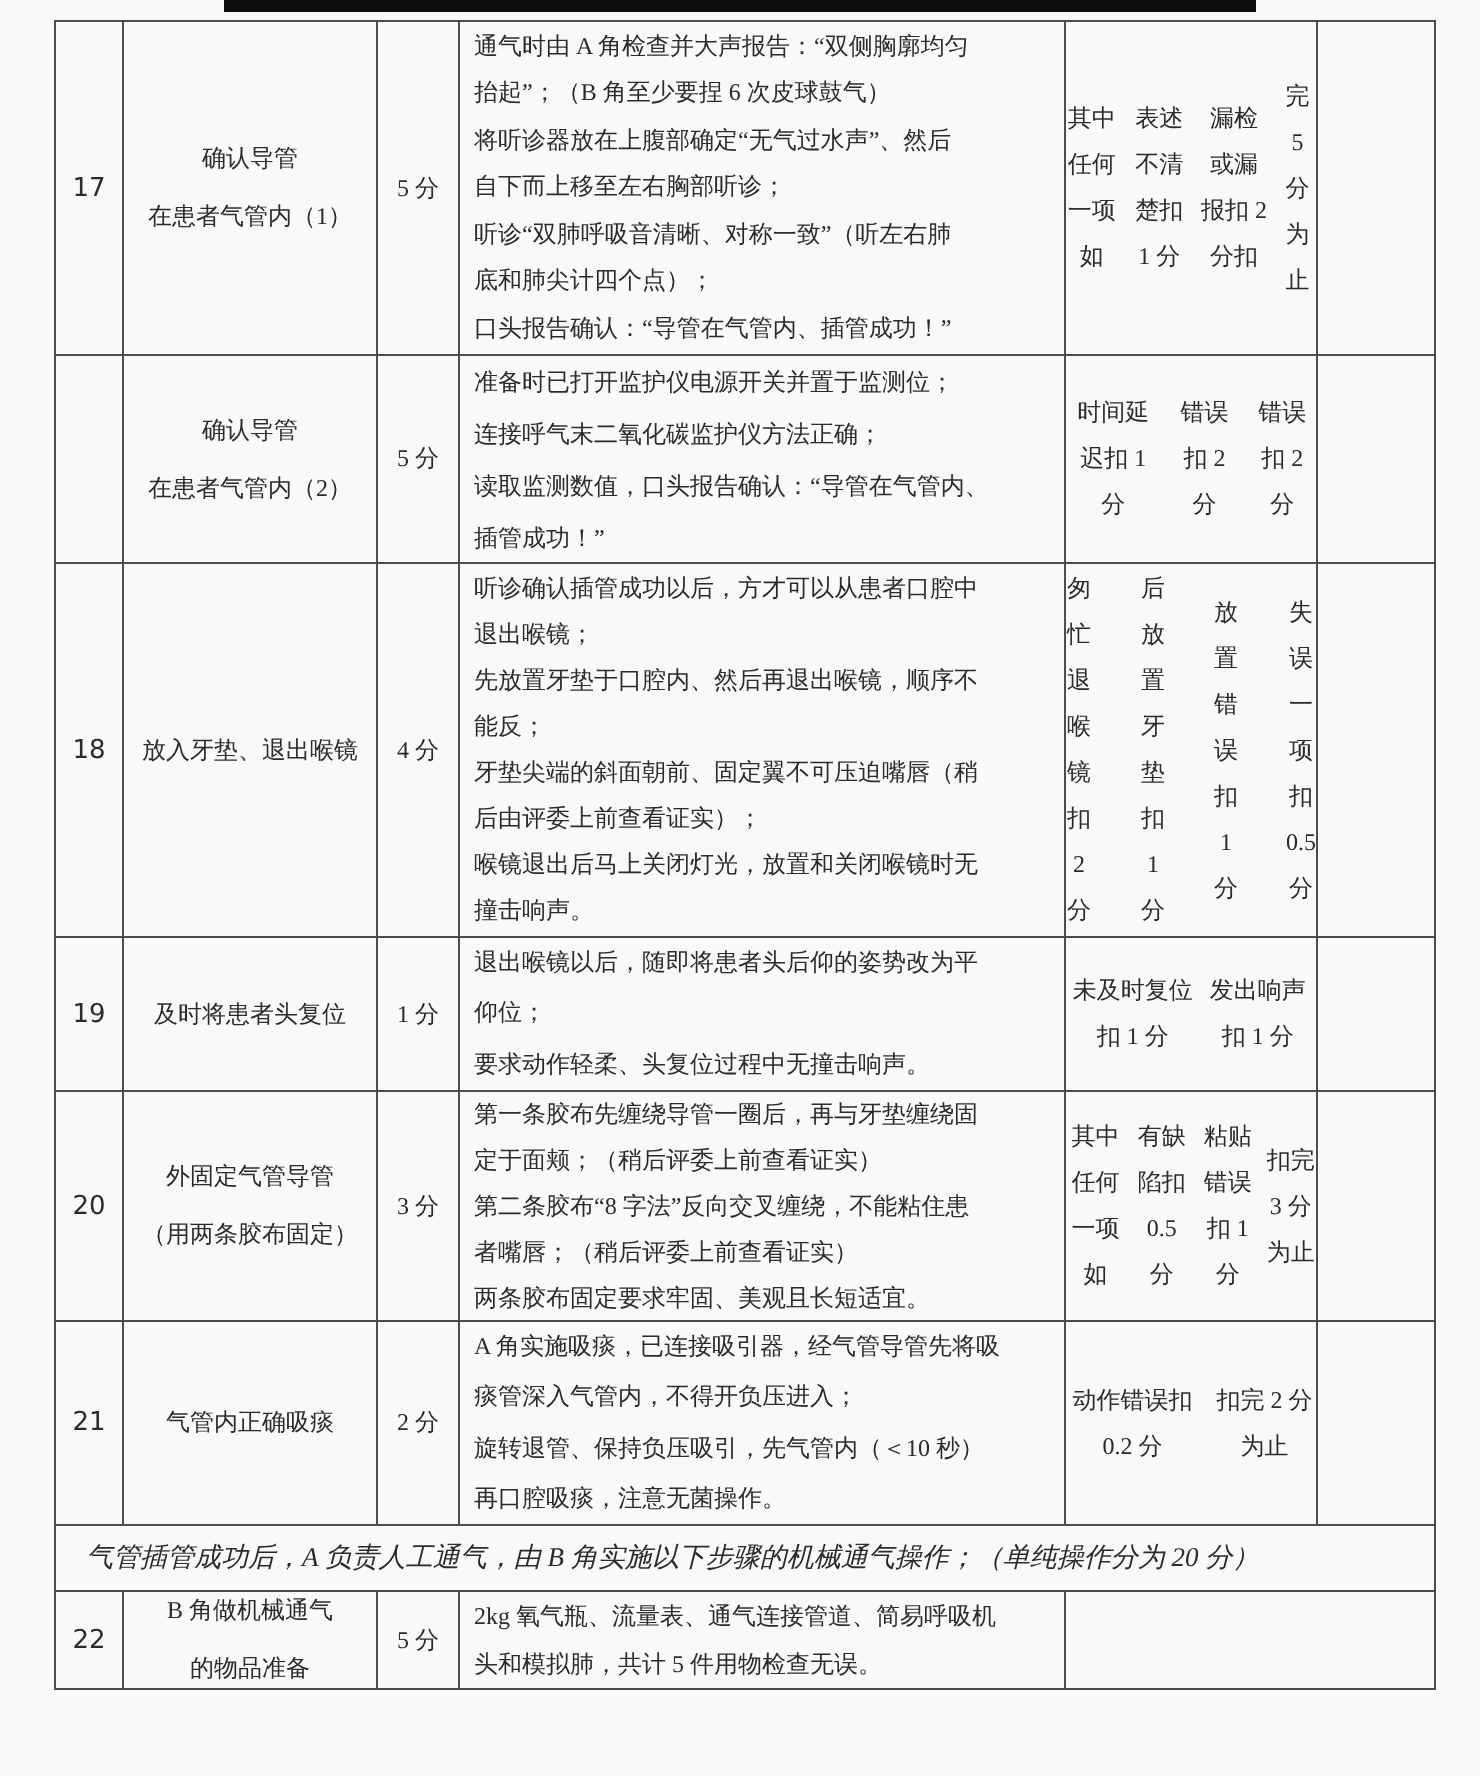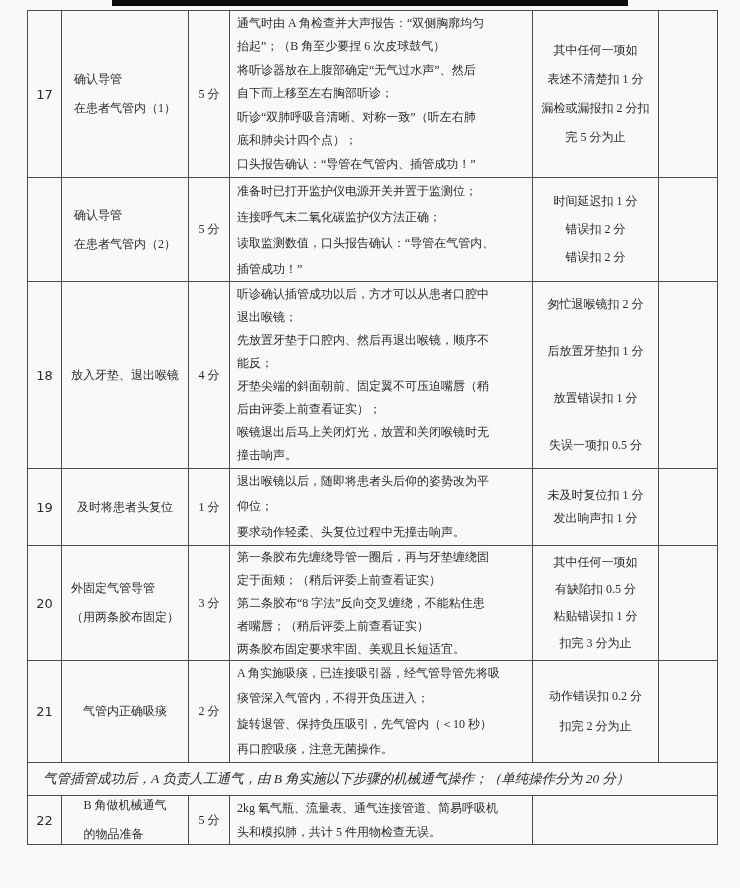--- a/index.html
+++ b/index.html
@@ -21,24 +21,24 @@
     box-sizing:border-box;
     border-right:1px solid #4d4d4d;
     border-bottom:1px solid #4d4d4d;
     display:flex;align-items:center;justify-content:center;
     font-size:12px;
     overflow:hidden;
   }
   .cell:last-child{border-right:none;}
   .last .cell{border-bottom:none;}
   .c-num{width:34px;flex:none;font-weight:normal;font-family:"DejaVu Sans","Liberation Sans",sans-serif;font-size:13px;text-align:center;}
-  .c-name{width:127px;flex:none;text-align:left;white-space:pre;line-height:29px;}
+  .c-name{width:127px;flex:none;text-align:center;white-space:pre;line-height:29px;}
   .c-score{width:41px;flex:none;text-align:center;}
   .c-desc{width:303px;flex:none;justify-content:flex-start;text-align:left;white-space:pre;padding-left:7px;}
-  .c-ded{width:126px;flex:none;flex-direction:column;text-align:center;line-height:23px;}
+  .c-ded{width:126px;flex:none;flex-direction:row;text-align:center;line-height:23px;}
   .c-blank{flex:1;}
   .h167{height:167px}.h104{height:104px}.h187{height:187px}.h77{height:77px}
   .h115{height:115px}.h102{height:102px}.h33{height:33px}.h48{height:48px}
   .lh235{line-height:23.5px}.lh26{line-height:26px}.lh23{line-height:23px}
   .lh255{line-height:25.5px}.lh24{line-height:24px}
   .g6{gap:6px}.g5{gap:5px}.g24{gap:24px}.g22{}.g4{gap:4px}.g7{gap:7px}
   .note-cell{
     box-sizing:border-box;width:100%;height:33px;
     border-bottom:1px solid #4d4d4d;
     display:flex;align-items:center;

